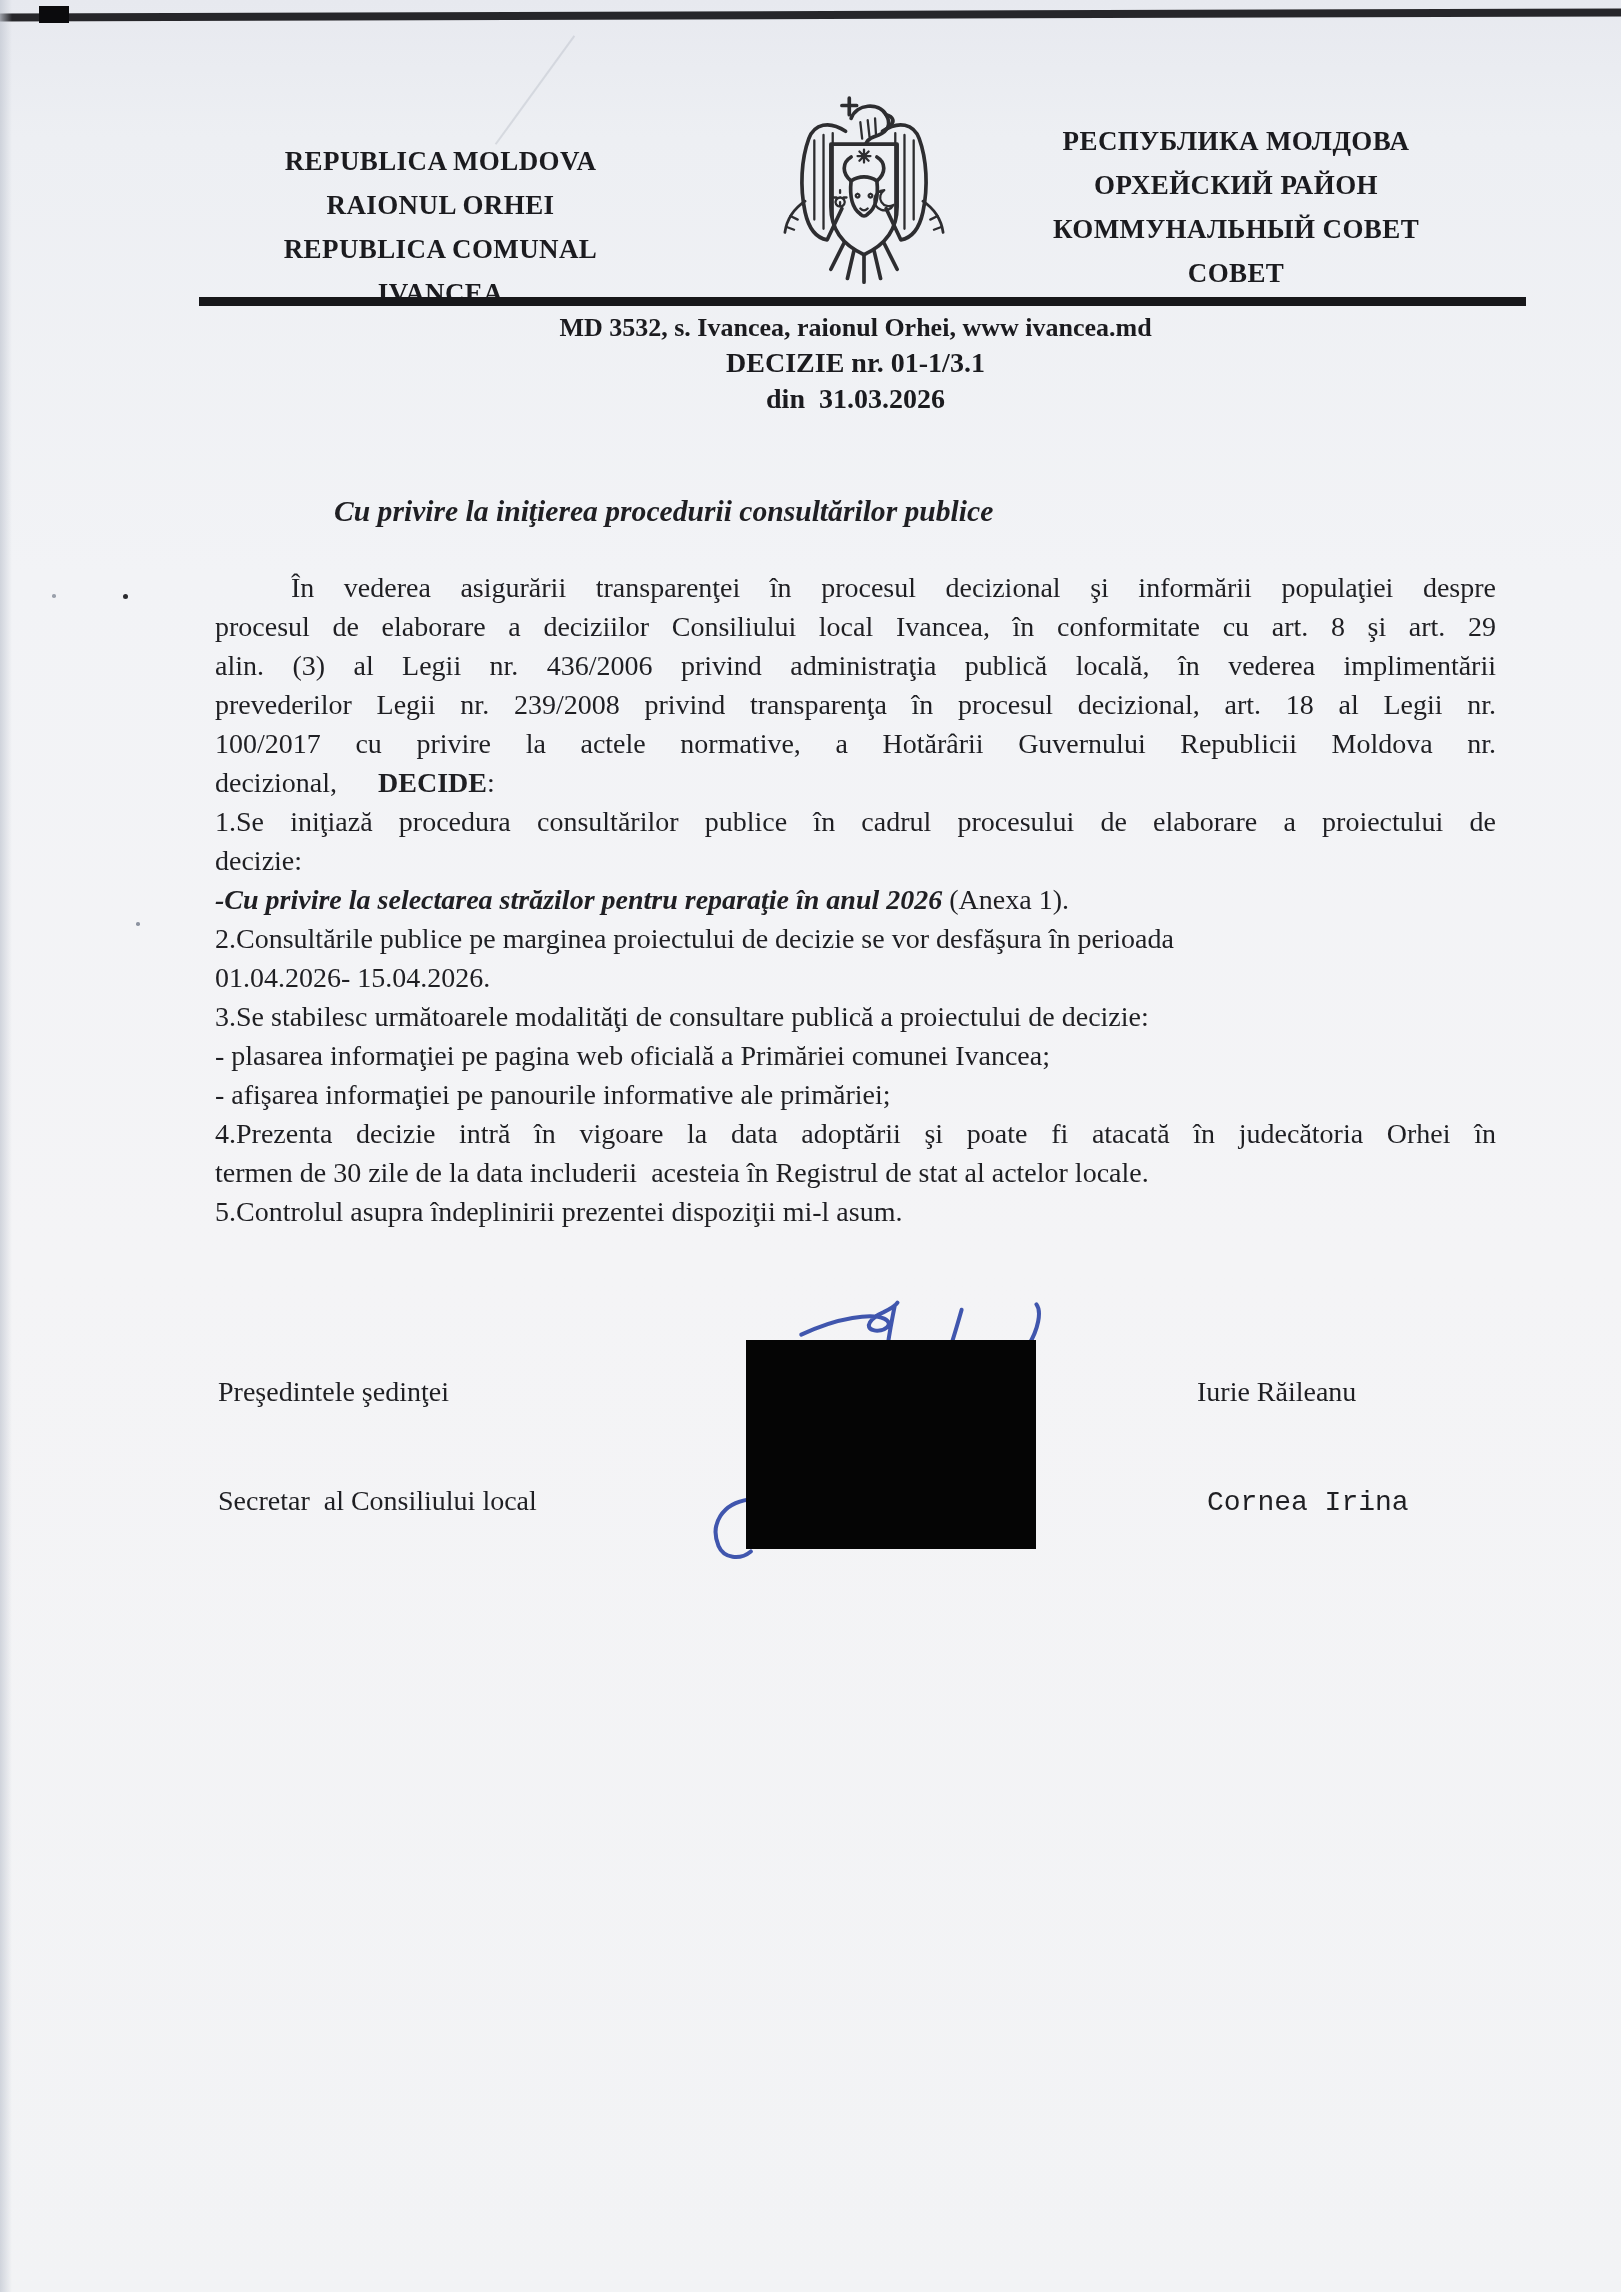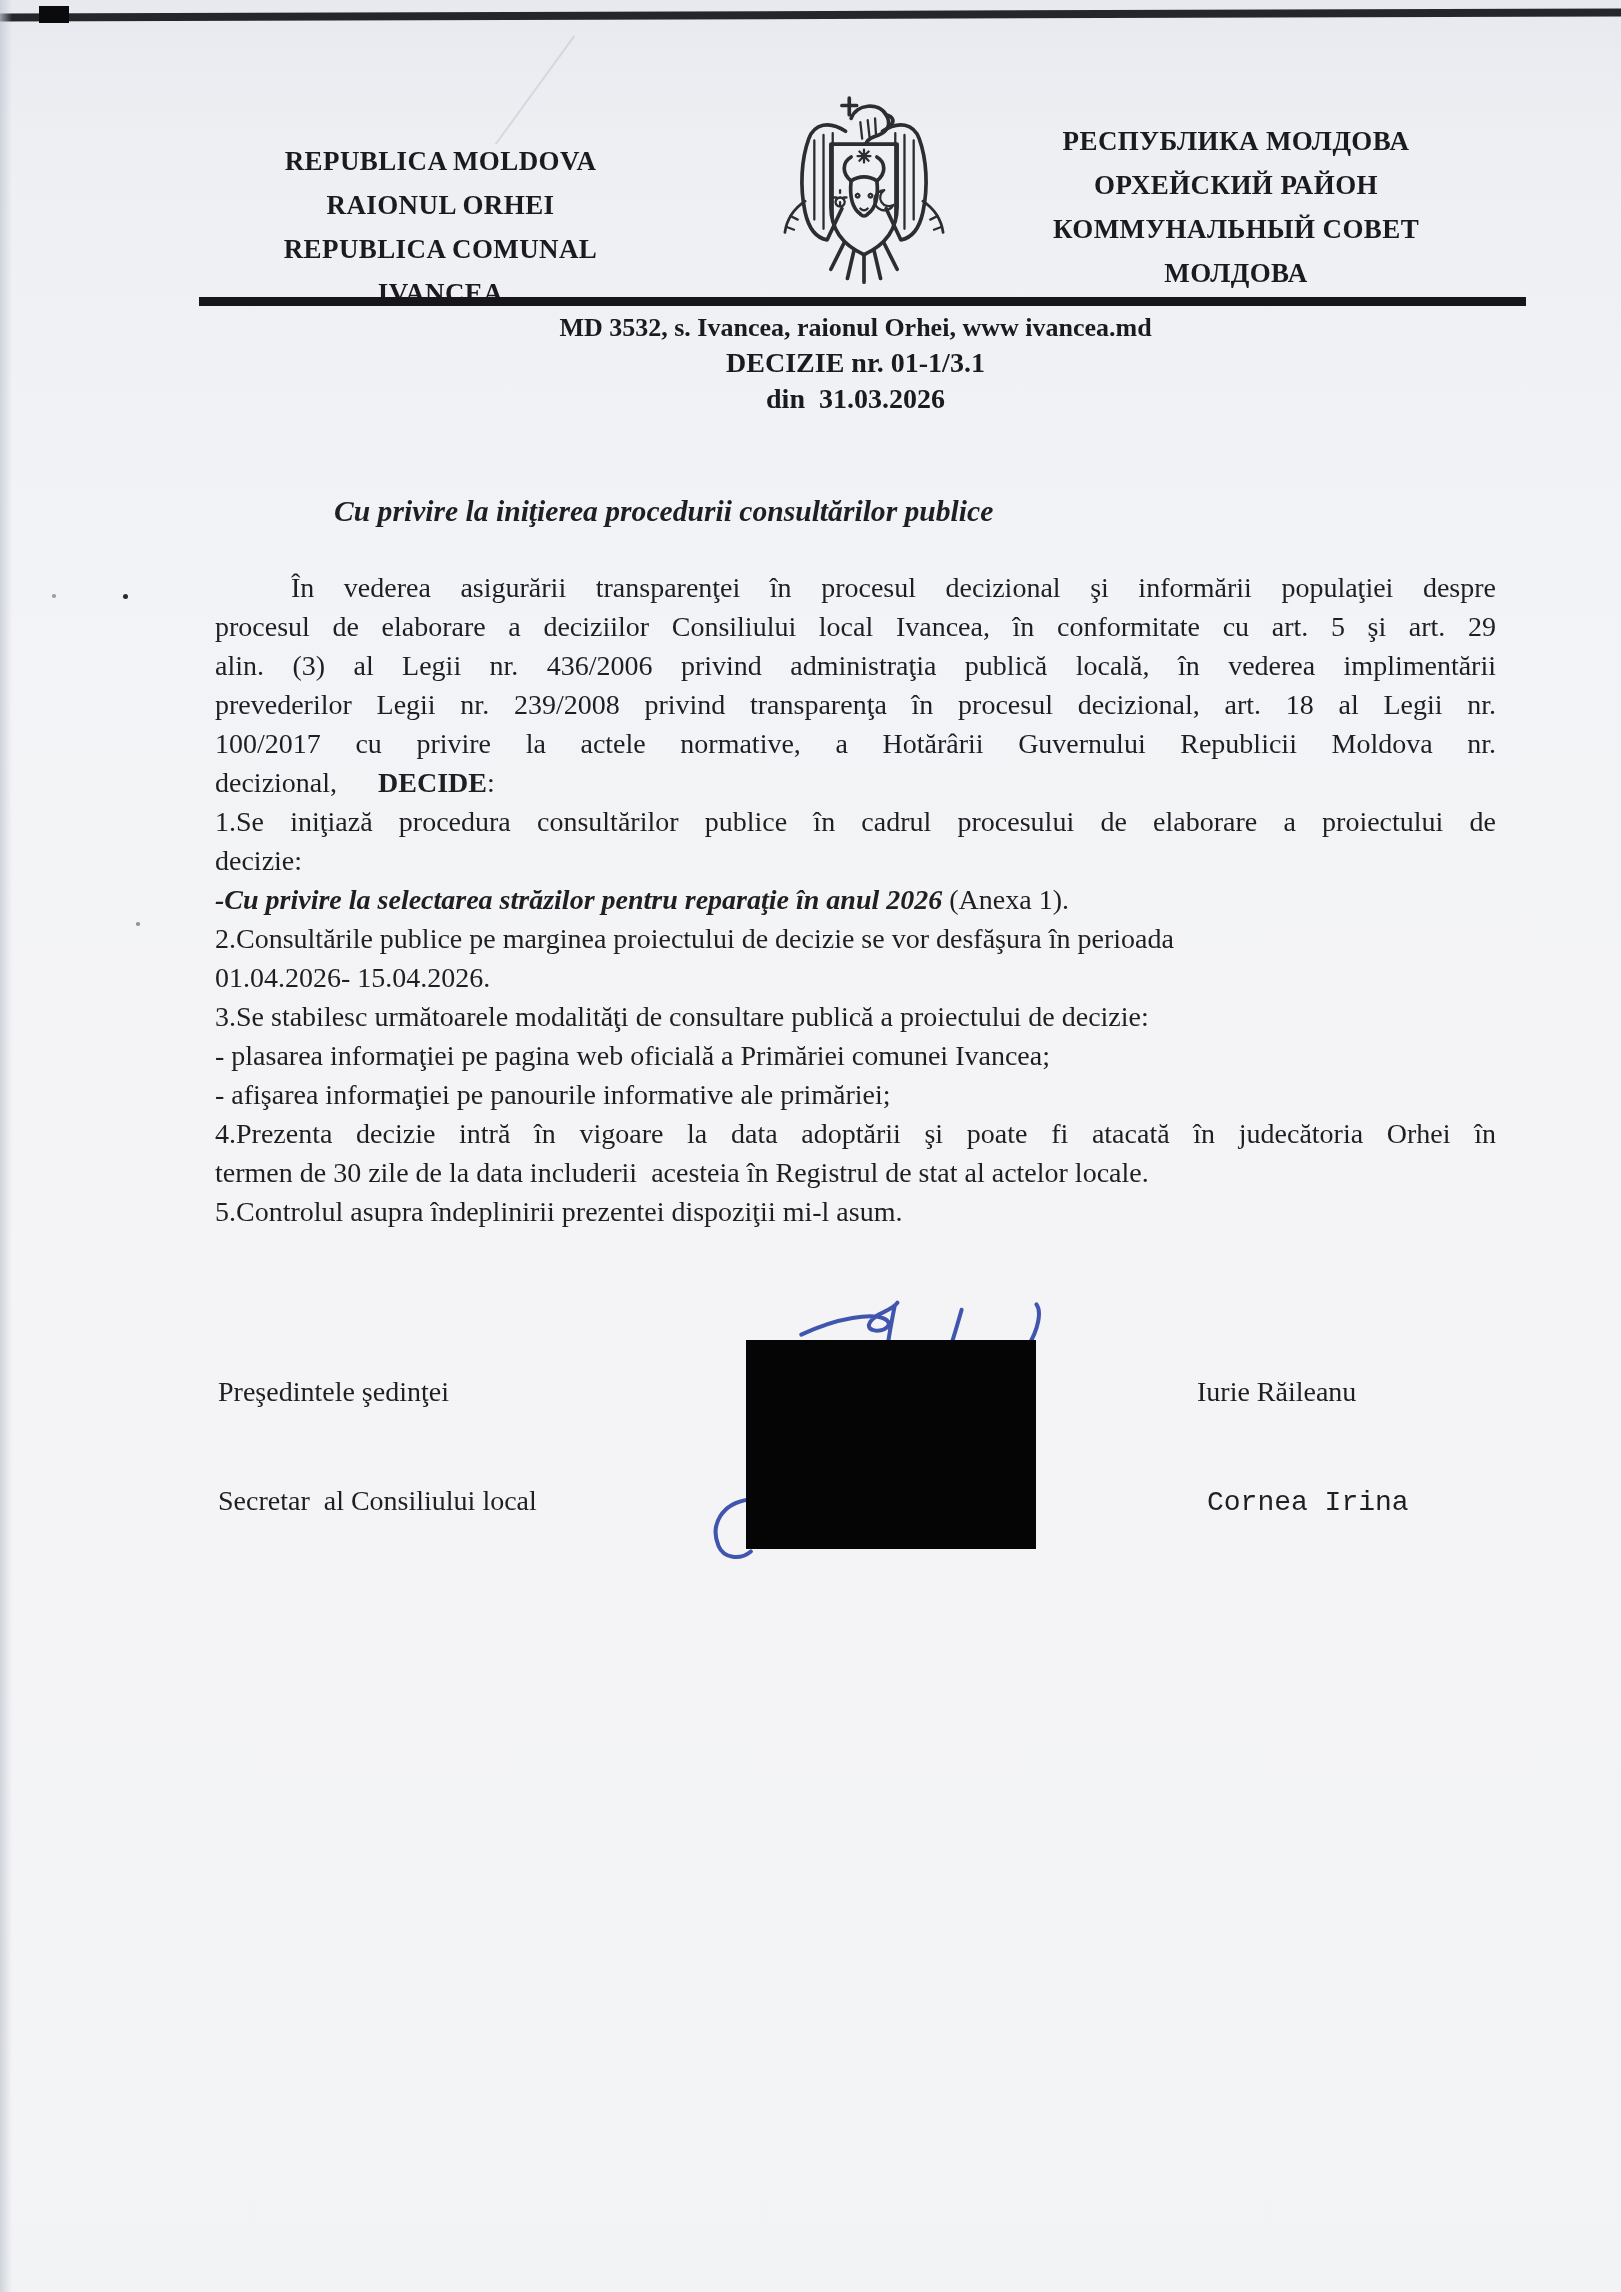--- a/index.html
+++ b/index.html
@@ -92,36 +92,36 @@
       <path d="M100,178 V208 M89,174 L82,204 M111,174 L118,204 M78,166 L64,194 M122,166 L136,194"></path>
       <path d="M36,120 C24,128 16,140 14,154 M164,120 C176,128 184,140 186,154" stroke-width="3"></path>
       <path d="M20,136 l8,4 M16,148 l8,3 M180,136 l-8,4 M184,148 l-8,3" stroke-width="2.5"></path>
     </g>
   </svg>
 
   <div class="hdr-right">
     <div>РЕСПУБЛИКА МОЛДОВА</div>
     <div>ОРХЕЙСКИЙ РАЙОН</div>
     <div>КОММУНАЛЬНЫЙ СОВЕТ</div>
-    <div>МОЛДОВА</div>
+    <div>СОВЕТ</div>
   </div>
 
   <div class="divider" style="background: rgb(23, 23, 26);"></div>
 
   <div class="meta">
     <div class="address">MD 3532, s. Ivancea, raionul Orhei, www ivancea.md</div>
     <div class="decno">DECIZIE nr. 01-1/3.1</div>
     <div class="ddate">din  31.03.2026</div>
   </div>
 
   <div class="doc-title">Cu privire la iniţierea procedurii consultărilor publice</div>
 
   <div class="body">
     <div class="bline j ind">În vederea asigurării transparenţei în procesul decizional şi informării populaţiei despre</div>
-    <div class="bline j">procesul de elaborare a deciziilor Consiliului local Ivancea, în conformitate cu art. 5 şi art. 29</div>
+    <div class="bline j">procesul de elaborare a deciziilor Consiliului local Ivancea, în conformitate cu art. 8 şi art. 29</div>
     <div class="bline j">alin. (3) al Legii nr. 436/2006 privind administraţia publică locală, în vederea implimentării</div>
     <div class="bline j">prevederilor Legii nr. 239/2008 privind transparenţa în procesul decizional, art. 18 al Legii nr.</div>
     <div class="bline j">100/2017 cu privire la actele normative, a Hotărârii Guvernului Republicii Moldova nr.</div>
     <div class="bline keep"><span>decizional, </span><span class="b">DECIDE</span><span>:</span></div>
     <div class="bline j">1.Se iniţiază procedura consultărilor publice în cadrul procesului de elaborare a proiectului de</div>
     <div class="bline keep">decizie:</div>
     <div class="bline keep"><span class="bi">-Cu privire la selectarea străzilor pentru reparaţie în anul 2026</span><span> (Anexa 1).</span></div>
     <div class="bline keep">2.Consultările publice pe marginea proiectului de decizie se vor desfăşura în perioada</div>
     <div class="bline keep">01.04.2026- 15.04.2026.</div>
     <div class="bline keep">3.Se stabilesc următoarele modalităţi de consultare publică a proiectului de decizie:</div>

